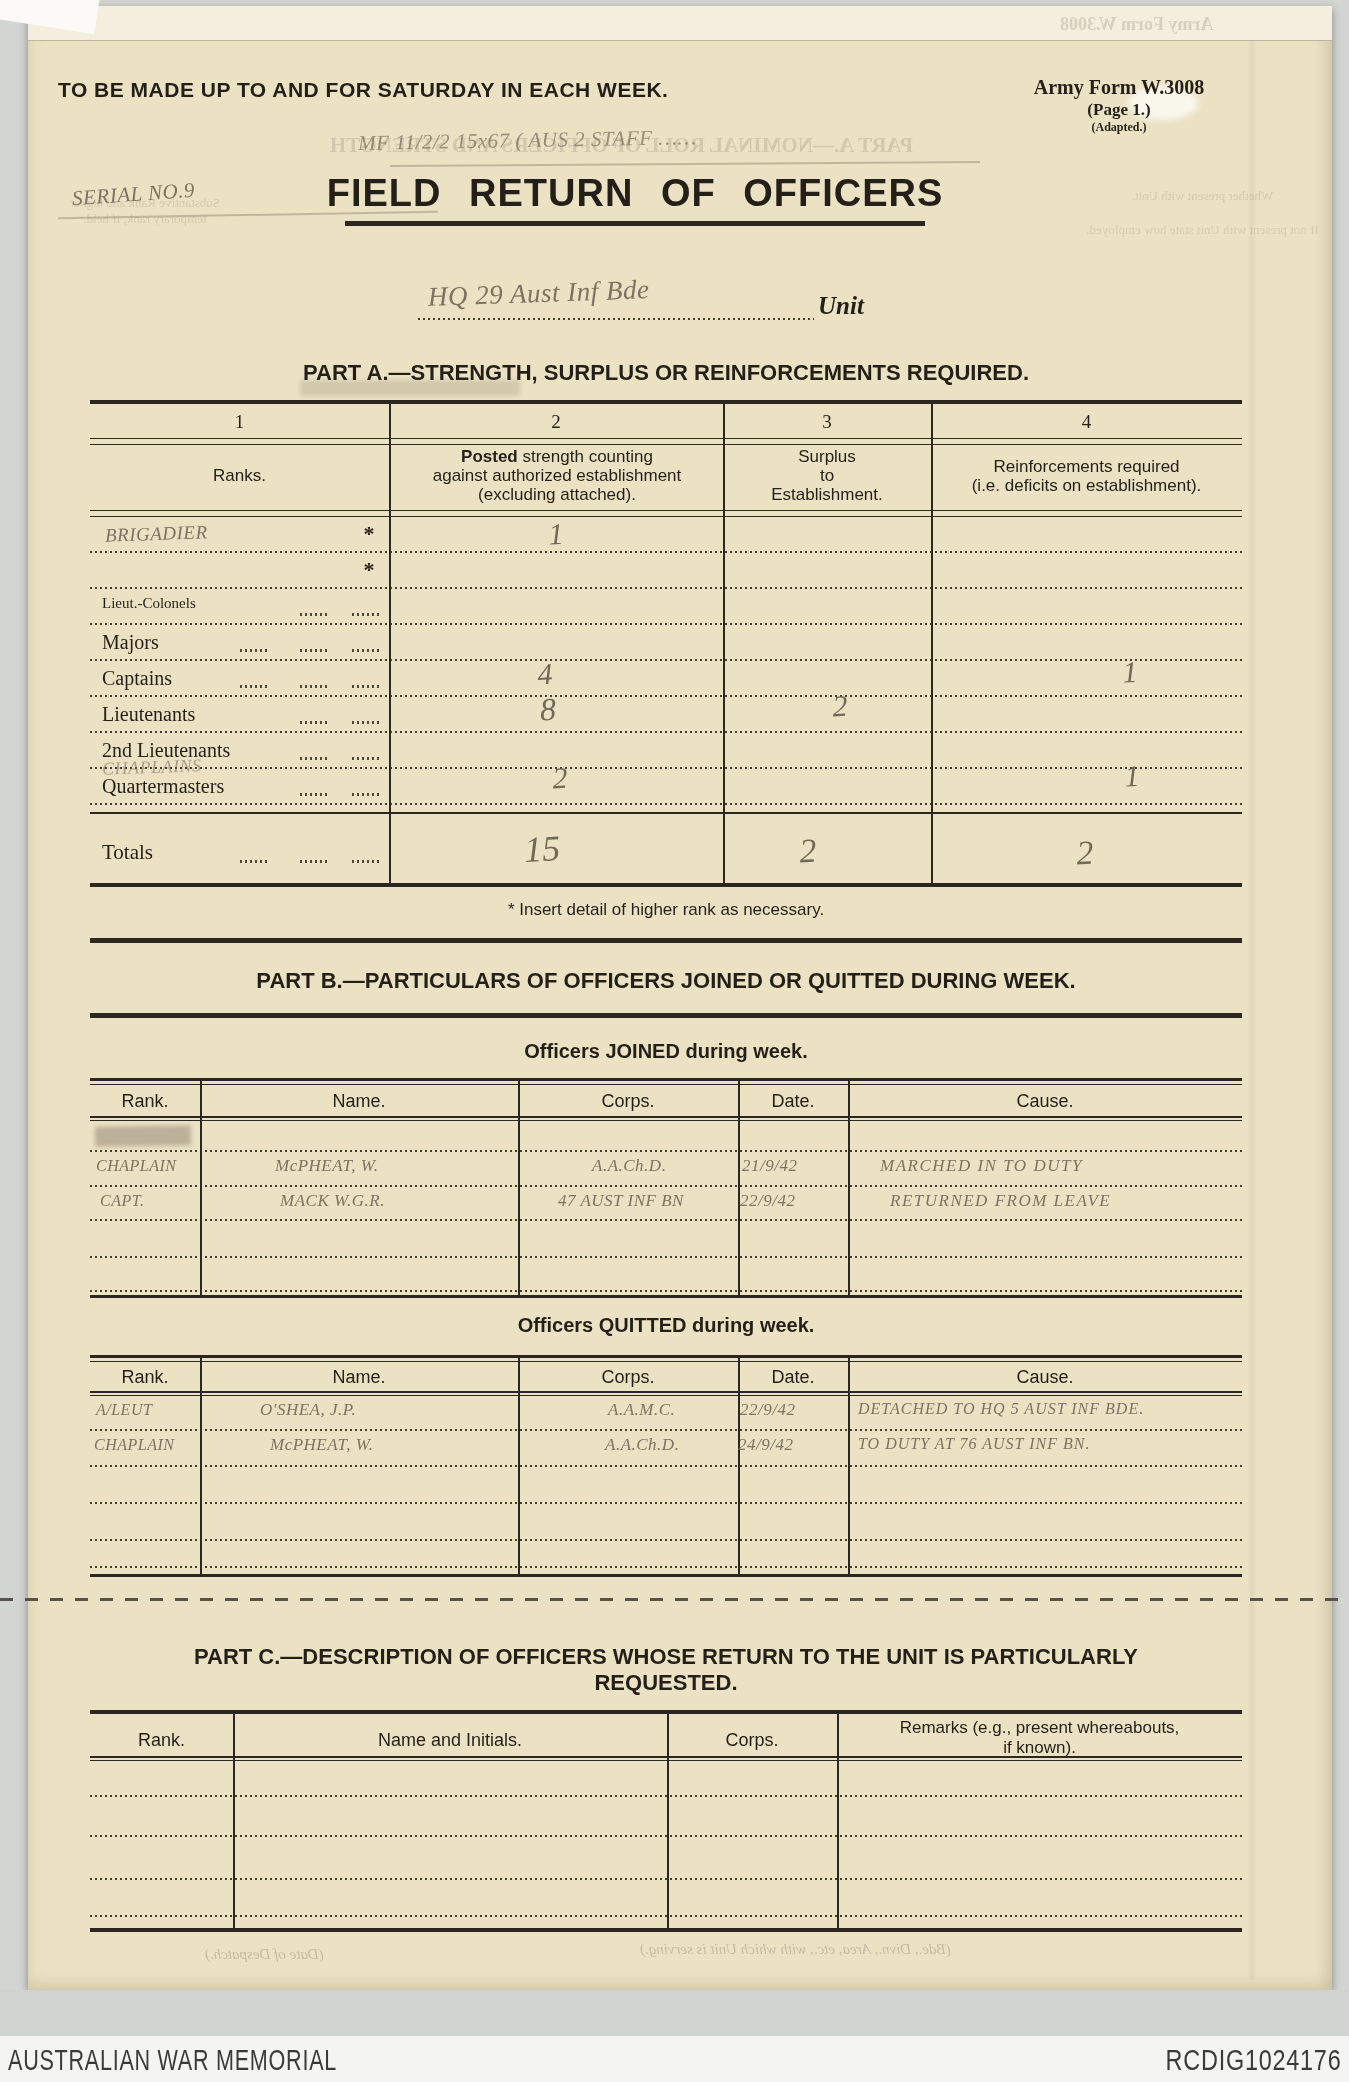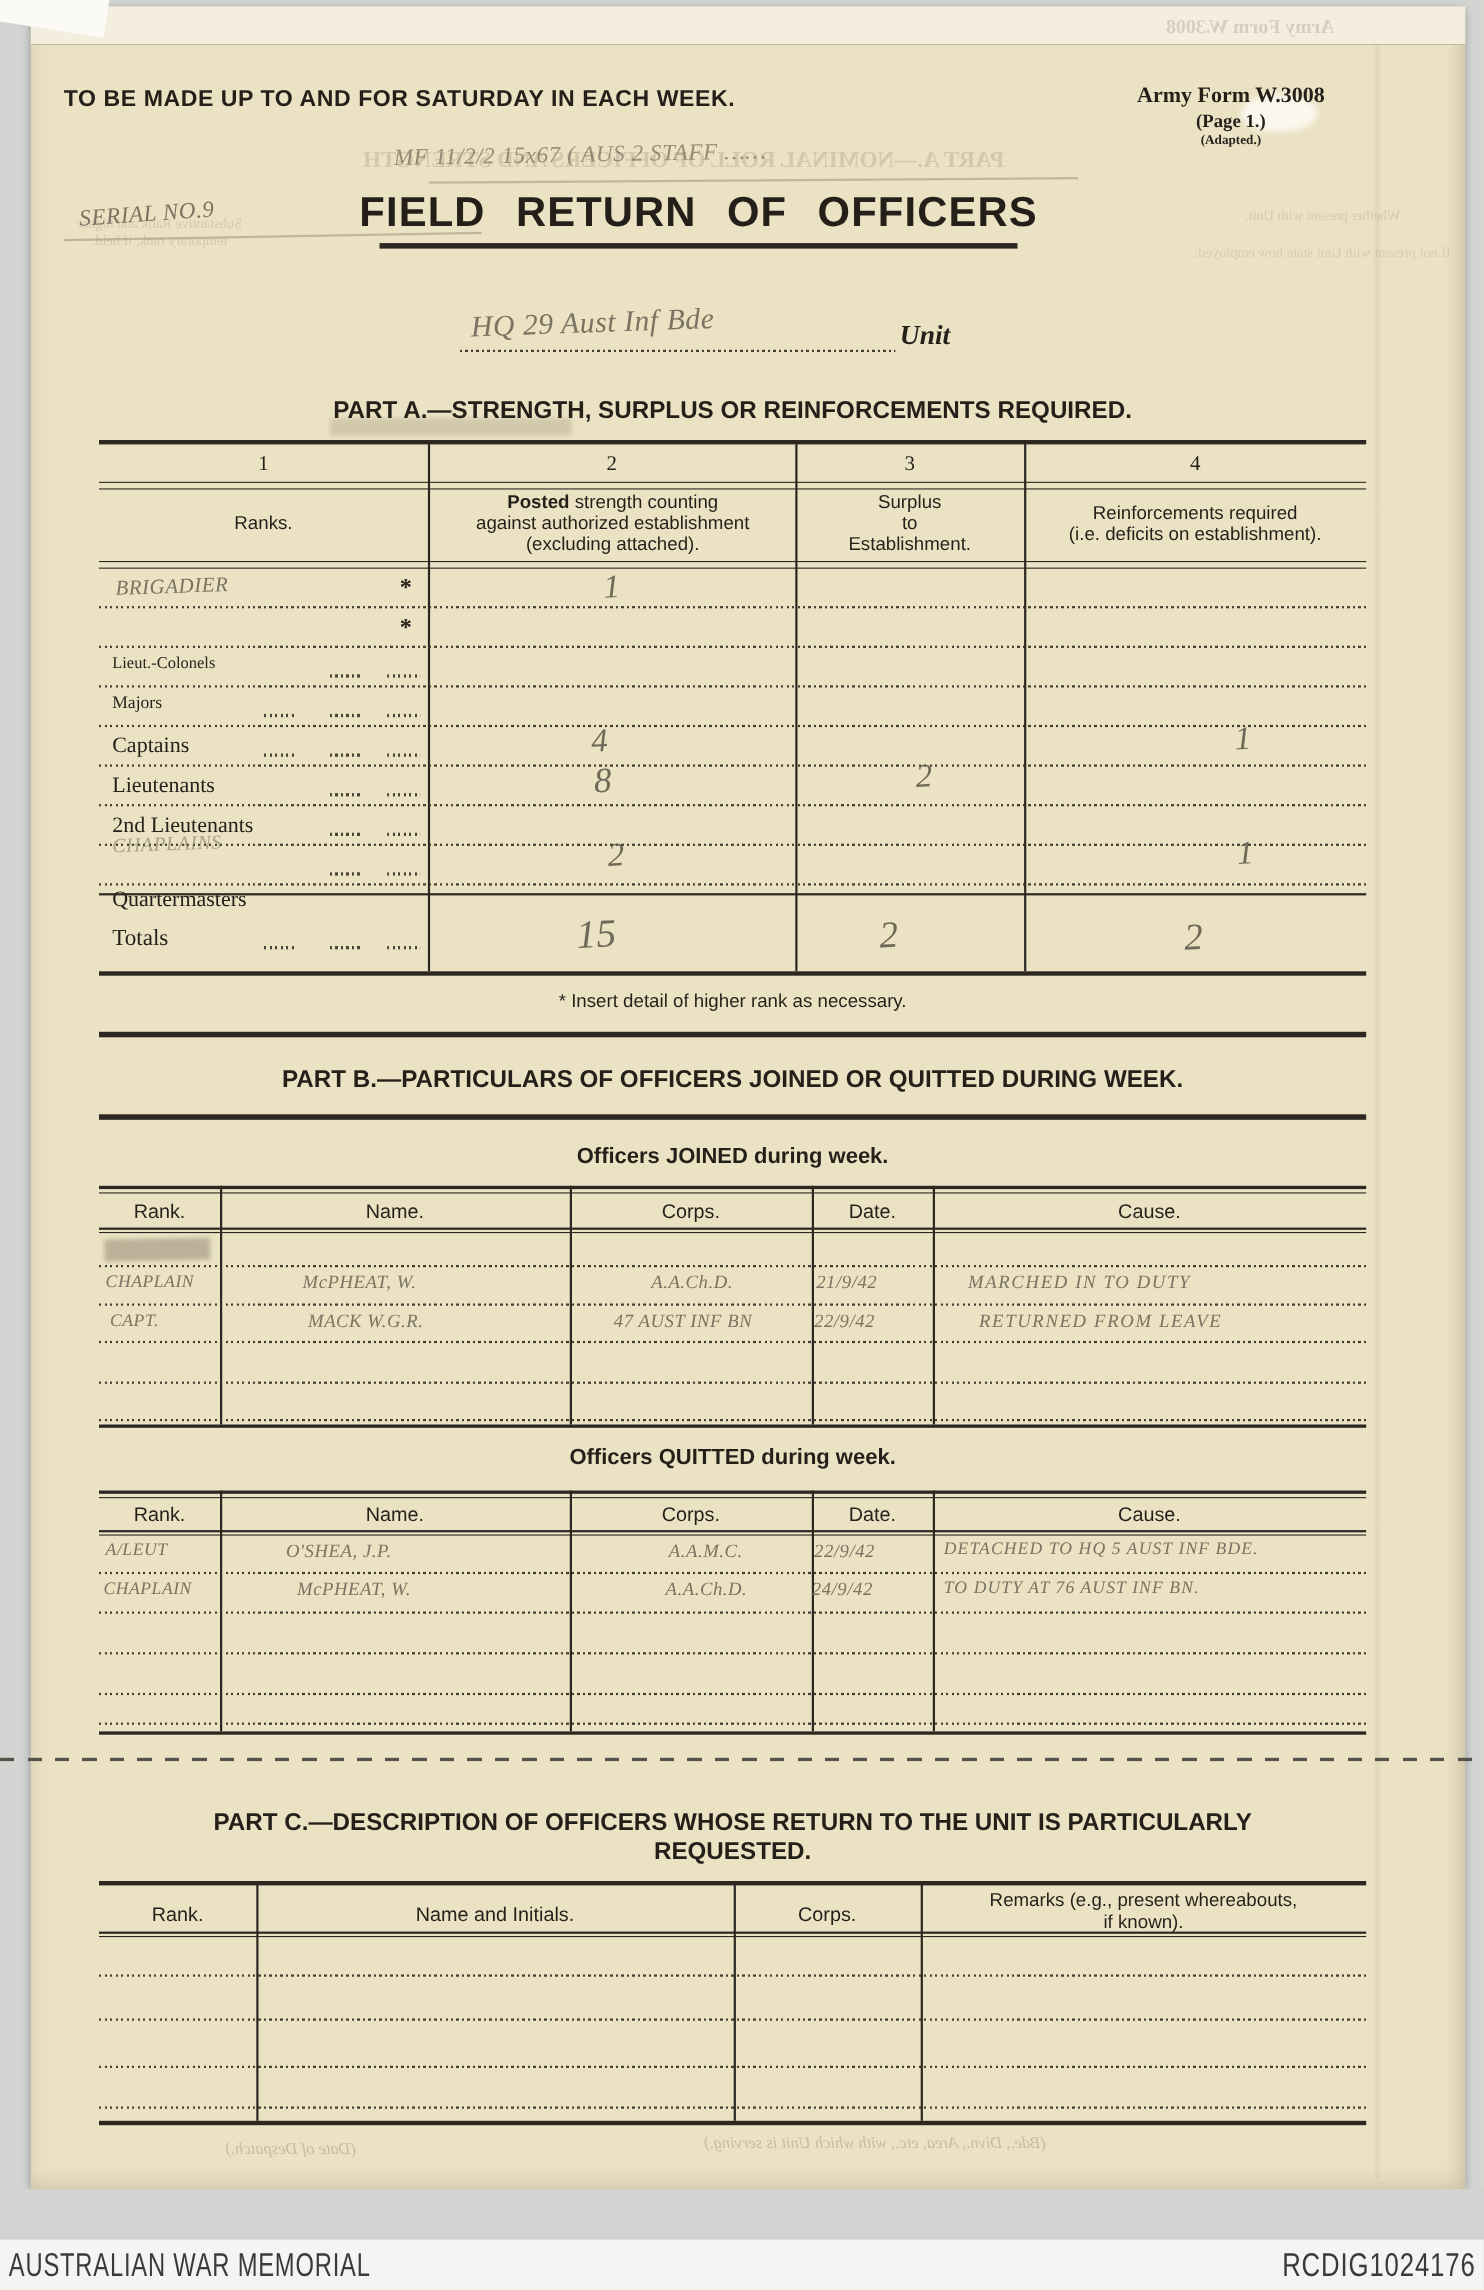--- a/index.html
+++ b/index.html
@@ -127,21 +127,21 @@
   <div class="abs dotline" style="left:0;top:187px;width:1152px;"></div>
 
   <div class="abs" style="left:0;top:189px;width:1152px;height:36px;">
     <div class="abs serif" style="left:12px;top:6px;font-size:15px;text-align:right;">Lieut.-Colonels</div>
     <div class="abs ldr" style="left:210px;top:24px;"></div>
     <div class="abs ldr" style="left:262px;top:24px;"></div>
   </div>
   <div class="abs dotline" style="left:0;top:223px;width:1152px;"></div>
 
   <div class="abs" style="left:0;top:225px;width:1152px;height:36px;">
-    <div class="abs serif" style="left:12px;top:6px;font-size:16px;">Majors</div>
+    <div class="abs serif" style="left:12px;top:6px;font-size:20px;">Majors</div>
     <div class="abs ldr" style="left:150px;top:24px;"></div>
     <div class="abs ldr" style="left:210px;top:24px;"></div>
     <div class="abs ldr" style="left:262px;top:24px;"></div>
   </div>
   <div class="abs dotline" style="left:0;top:259px;width:1152px;"></div>
 
   <div class="abs" style="left:0;top:261px;width:1152px;height:36px;">
     <div class="abs serif" style="left:12px;top:6px;font-size:20px;">Captains</div>
     <div class="abs ldr" style="left:150px;top:24px;"></div>
     <div class="abs ldr" style="left:210px;top:24px;"></div>
@@ -162,21 +162,21 @@
 
   <div class="abs" style="left:0;top:333px;width:1152px;height:36px;">
     <div class="abs serif" style="left:12px;top:6px;font-size:20px;">2nd Lieutenants</div>
     <div class="abs ldr" style="left:210px;top:24px;"></div>
     <div class="abs ldr" style="left:262px;top:24px;"></div>
   </div>
   <div class="abs dotline" style="left:0;top:367px;width:1152px;"></div>
 
   <div class="abs" style="left:0;top:369px;width:1152px;height:36px;">
     <div class="abs hw" style="left:12px;top:-12px;font-size:18px;transform:rotate(-2deg);opacity:.6;">CHAPLAINS</div>
-    <div class="abs serif" style="left:12px;top:6px;font-size:20px;margin-top:32px;">Quartermasters</div>
+    <div class="abs serif" style="left:12px;top:6px;font-size:20px;">Quartermasters</div>
     <div class="abs ldr" style="left:210px;top:24px;"></div>
     <div class="abs ldr" style="left:262px;top:24px;"></div>
     <div class="abs hwnum cnum" style="left:470px;top:-8px;font-size:30px;">2</div>
     <div class="abs hwnum cnum" style="left:1042px;top:-10px;font-size:30px;">1</div>
   </div>
   <div class="abs dotline" style="left:0;top:403px;width:1152px;"></div>
 
   <div class="abs line" style="left:0;top:412px;width:1152px;height:2px;"></div>
 
   <div class="abs" style="left:0;top:414px;width:1152px;height:68px;">

